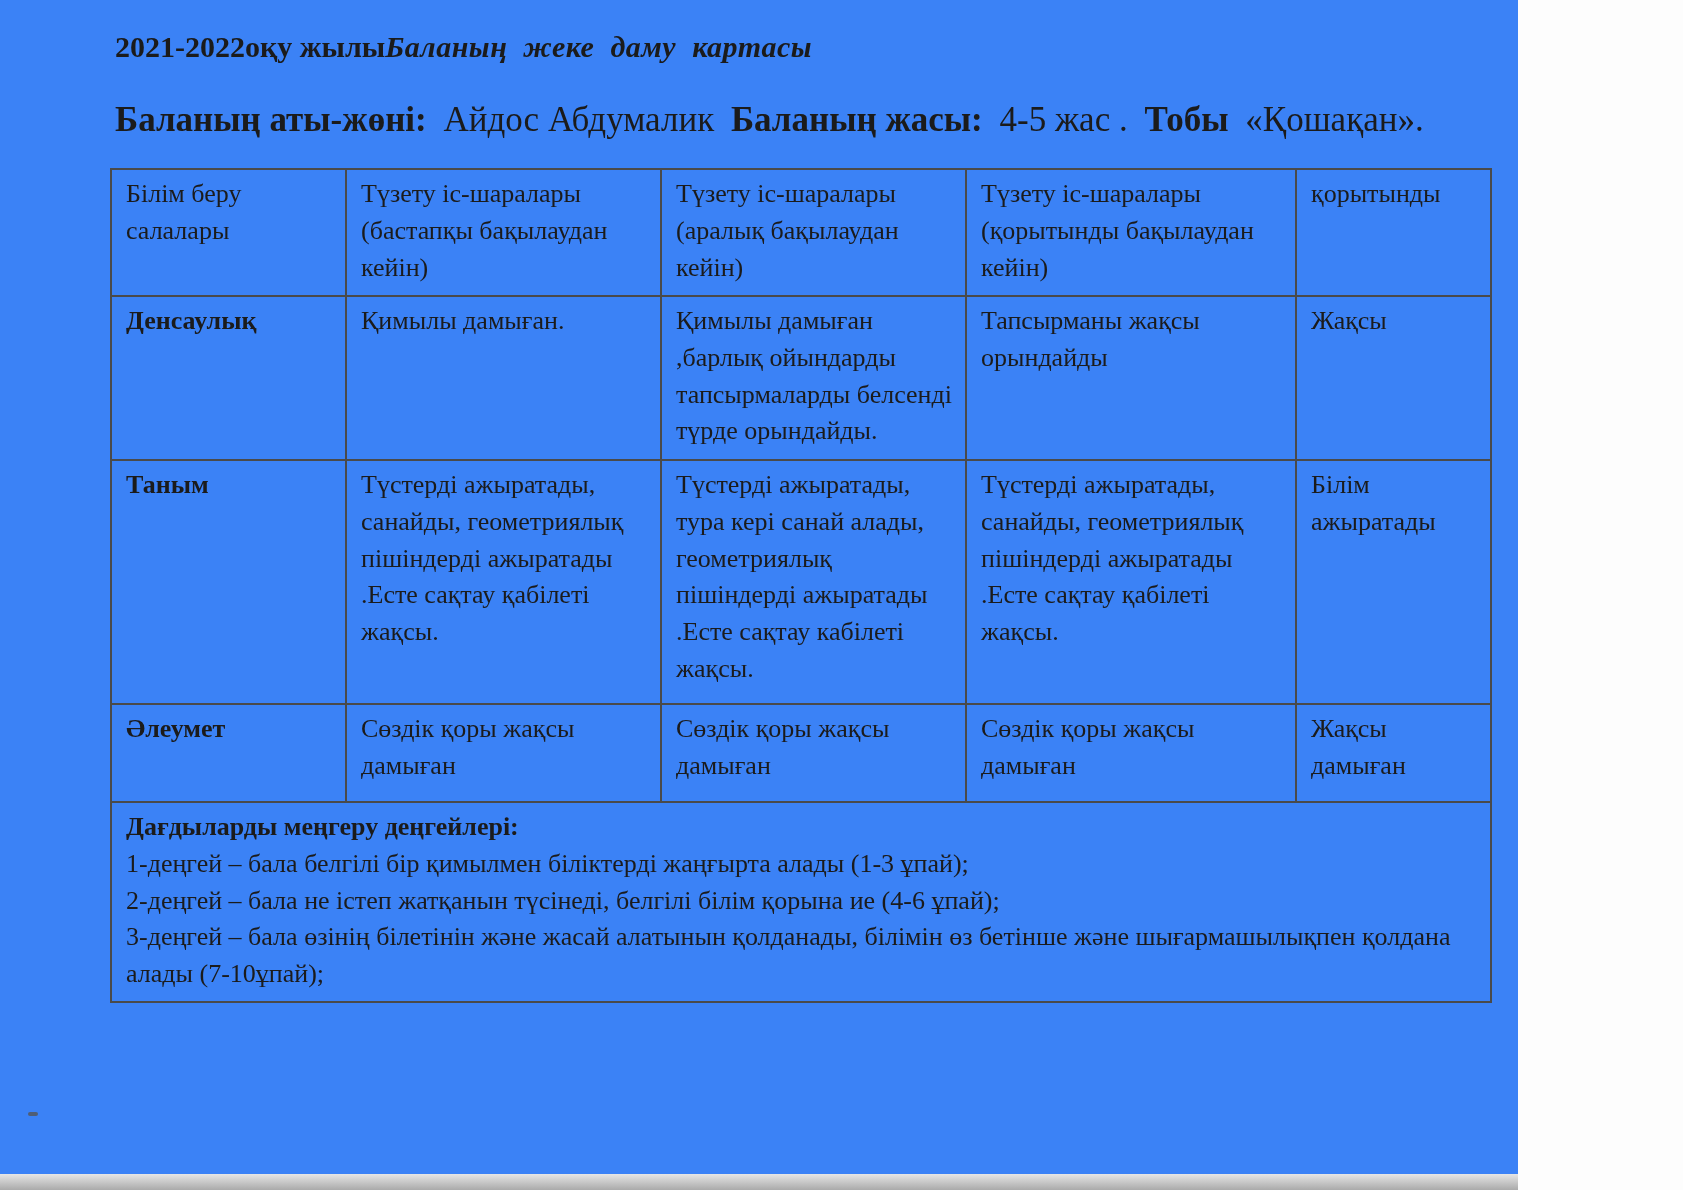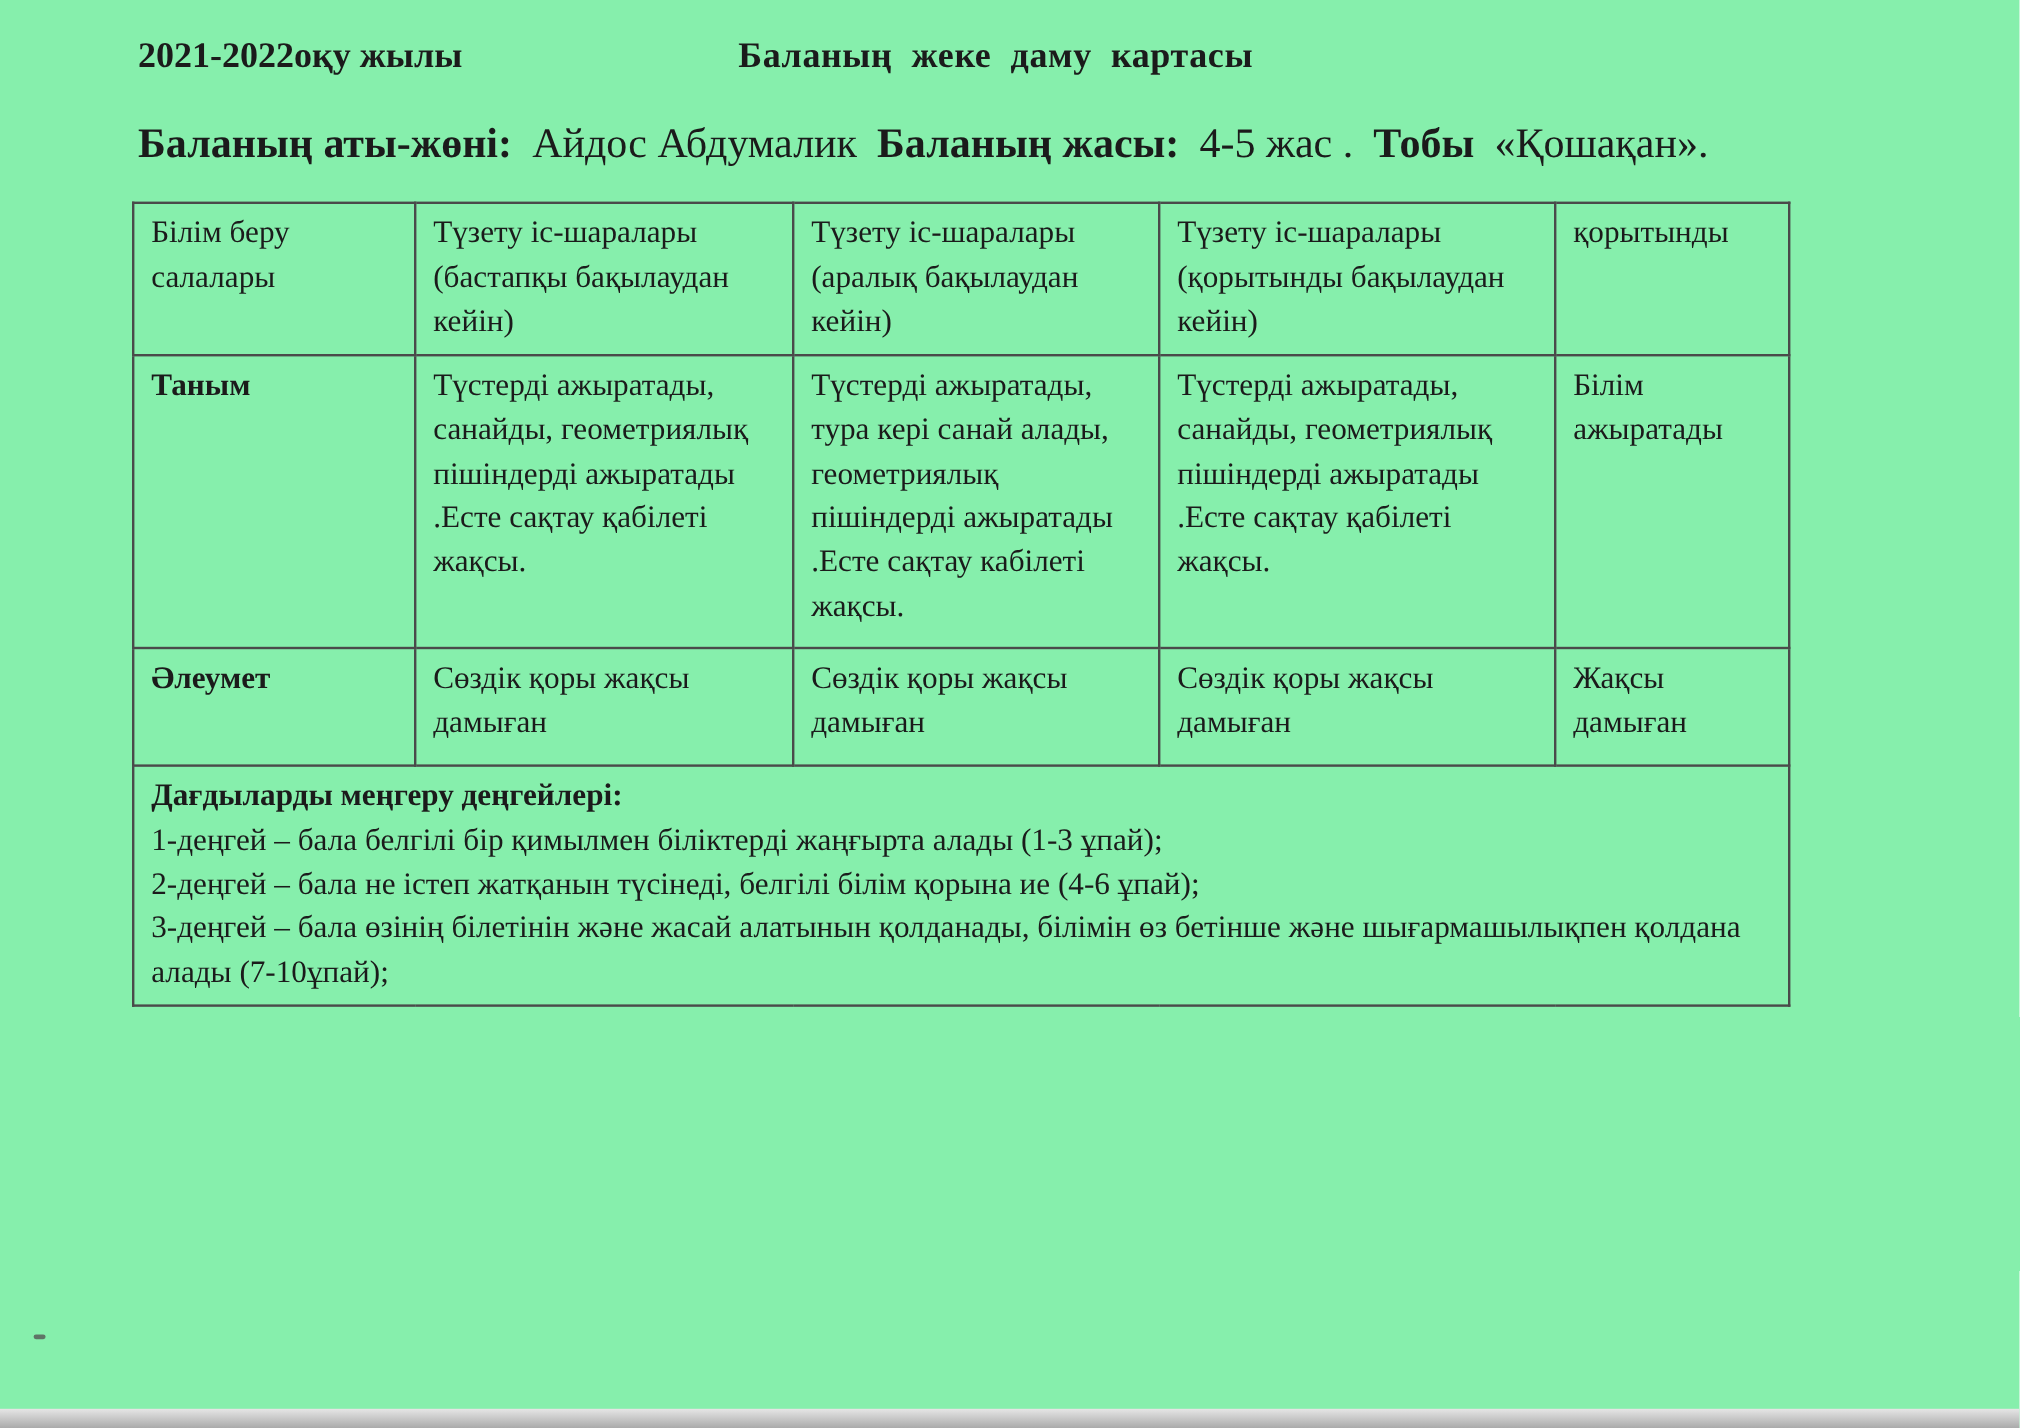--- a/index.html
+++ b/index.html
@@ -7,38 +7,38 @@
     padding: 0;
     width: 1683px;
     height: 1190px;
     background: #fdfdfd;
     overflow: hidden;
     font-family: "Liberation Serif", "DejaVu Serif", serif;
     color: #1b1b1b;
   }
   .page {
     position: relative;
-    width: 1683px;
+    width: 1518px;
     height: 1190px;
-    background: #86efac;
+    background: #3b82f6;
   }
   .topline {
     position: absolute;
     top: 30px;
     left: 115px;
     right: 60px;
     display: flex;
     align-items: baseline;
     font-size: 30px;
     font-weight: bold;
   }
   .topline .doc-title {
-    margin-left: 230px;
     word-spacing: 8px;
     letter-spacing: 0.5px;
+    font-style: italic;
   }
   .childline {
     position: absolute;
     top: 100px;
     left: 115px;
     right: 60px;
     font-size: 35px;
     white-space: nowrap;
   }
   .childline .b { font-weight: bold; }
@@ -123,20 +123,27 @@
     </colgroup>
     <tbody>
       <tr class="hdr">
         <td>Білім беру салалары</td>
         <td>Түзету іс-шаралары (бастапқы бақылаудан кейін)</td>
         <td>Түзету іс-шаралары (аралық бақылаудан кейін)</td>
         <td>Түзету іс-шаралары (қорытынды  бақылаудан кейін)</td>
         <td>қорытынды</td>
       </tr>
 
+      <tr class="r-health">
+        <td class="area">Денсаулық</td>
+        <td>Қимылы дамыған.</td>
+        <td>Қимылы дамыған ,барлық ойындарды тапсырмаларды белсенді түрде орындайды.</td>
+        <td>Тапсырманы жақсы орындайды</td>
+        <td>Жақсы</td>
+      </tr>
 
 
       <tr class="r-cognition">
         <td class="area">Таным</td>
         <td>Түстерді ажыратады, санайды, геометриялық пішіндерді ажыратады .Есте сақтау қабілеті жақсы.</td>
         <td>Түстерді ажыратады, тура кері санай алады, геометриялық пішіндерді ажыратады .Есте сақтау кабілеті жақсы.</td>
         <td>Түстерді ажыратады, санайды, геометриялық пішіндерді ажыратады .Есте сақтау қабілеті жақсы.</td>
         <td>Білім ажыратады</td>
       </tr>
 

